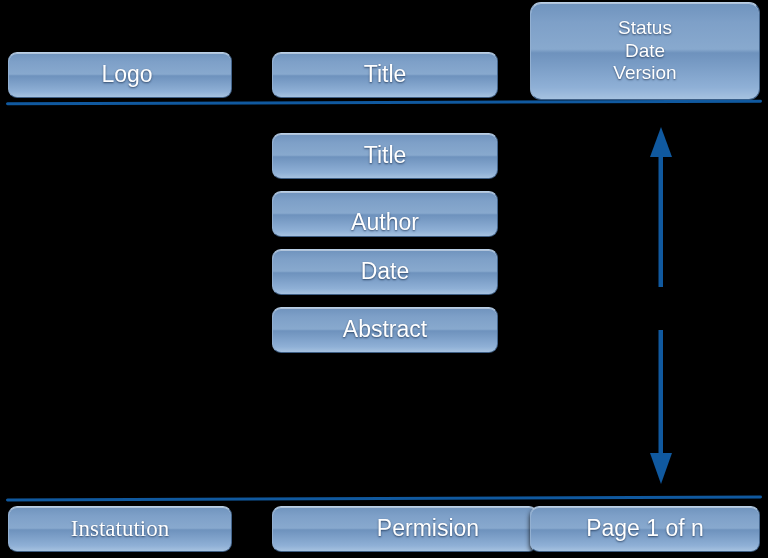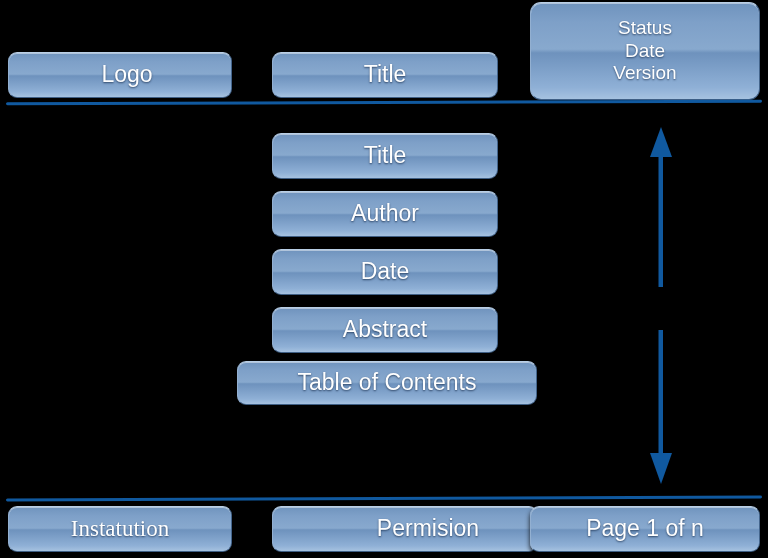--- a/index.html
+++ b/index.html
@@ -88,35 +88,32 @@
 Date
 Version</span>
   </div>
 
   <div class="rule top"></div>
 
   <div class="box" style="left:272px; top:133px; width:226px; height:46px; font-size:23px;">
     <span>Title</span>
   </div>
 
-  <div class="box" style="left:272px; top:191px; width:226px; height:46px; font-size:23px;">
+  <div class="box" style="left:272px; top:191px; width:226px; height:46px; font-size:23px;align-items:flex-end;">
     <span>Author</span>
   </div>
 
   <div class="box" style="left:272px; top:249px; width:226px; height:46px; font-size:23px;">
     <span>Date</span>
   </div>
 
   <div class="box" style="left:272px; top:307px; width:226px; height:46px; font-size:23px;align-items:center;">
     <span>Abstract</span>
   </div>
 
-  <div class="box" style="left:237px; top:361px; width:300px; height:44px; font-size:23px;">
-    <span>Table of Contents</span>
-  </div>
 
   <div class="arrow-wrap">
     <svg width="42" height="360" viewBox="0 0 42 360" xmlns="http://www.w3.org/2000/svg">
 
       <polygon points="21,1 32,31 10,31" fill="#10599f"></polygon>
 
       <rect x="18.5" y="28" width="4.5" height="133" fill="#10599f"></rect>
 
       <rect x="18.5" y="204" width="4.5" height="126" fill="#10599f"></rect>
 

